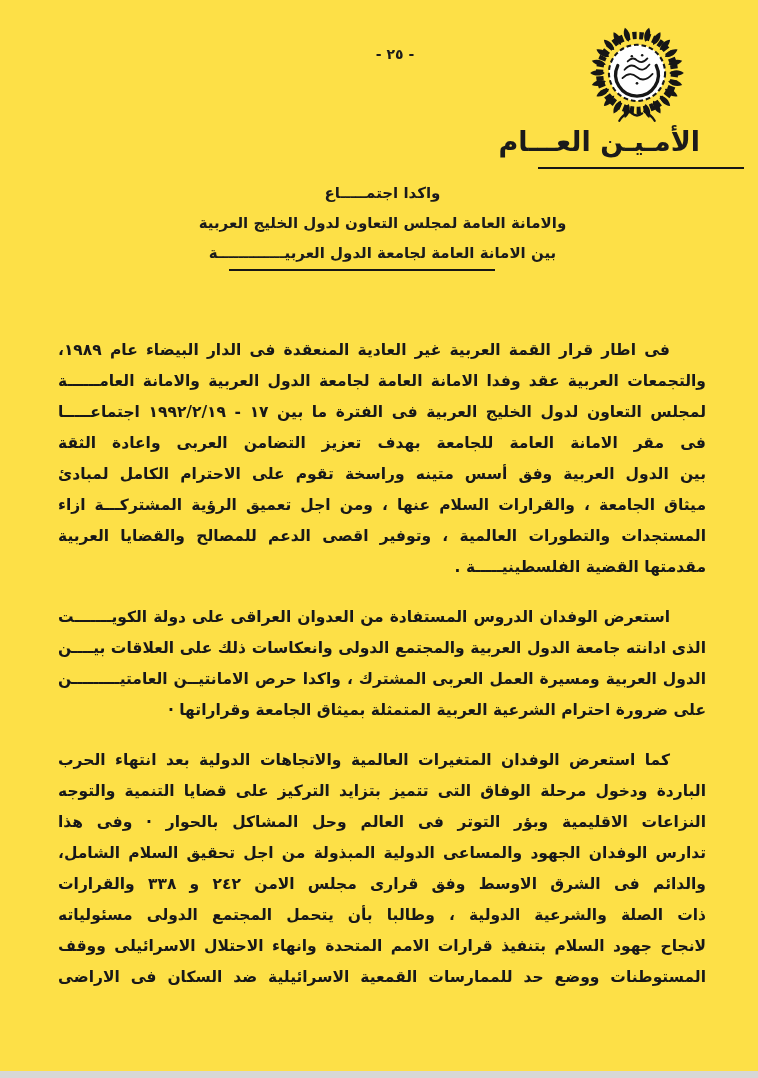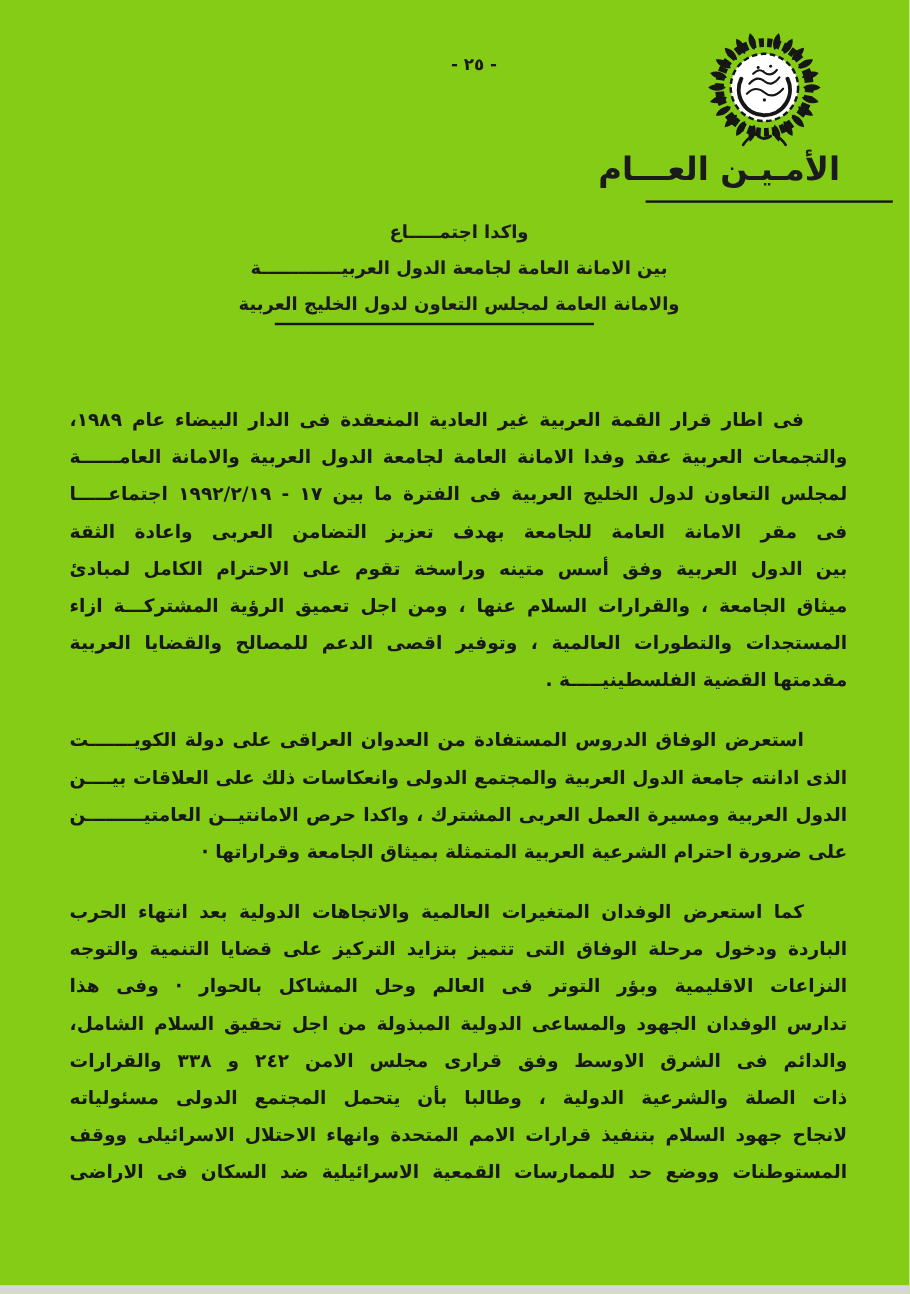--- a/index.html
+++ b/index.html
@@ -1,19 +1,19 @@
 <!DOCTYPE html>
 <html lang="ar"><head>
 <meta charset="utf-8">
 <style>
   html,body{margin:0;padding:0;background:#ffffff;}
   .page{
     position:relative;
     width:758px;height:1078px;
-    background:#84cc16;
+    background:#fde047;
     overflow:hidden;
     font-family:"DejaVu Sans", sans-serif;
     color:#1b1b1b;
   }
   
   .pagenum{
     position:absolute;top:46px;left:345px;width:100px;
     text-align:center;font-size:14px;font-weight:700;letter-spacing:1px;
   }
   
@@ -106,40 +106,40 @@
       <path d="M72,84 q7,4 10,9"></path>
       <path d="M60,86 q5,4 10,0"></path>
     </g>
   </svg>
 
   <div class="sg-title">الأمـيـن العـــام</div>
   <div class="sg-underline"></div>
 
   <div class="doc-title">
     <div class="t-line">واكدا اجتمـــــاع</div>
+    <div class="t-line">والامانة العامة لمجلس التعاون لدول الخليج العربية</div>
     <div class="t-line">بين الامانة العامة لجامعة الدول العربيـــــــــــــة</div>
-    <div class="t-line">والامانة العامة لمجلس التعاون لدول الخليج العربية</div>
   </div>
   <div class="title-underline"></div>
 
   <div class="body-text">
 
     <div class="para">
       <div class="line first">فى اطار قرار القمة العربية غير العادية المنعقدة فى الدار البيضاء عام ١٩٨٩،</div>
       <div class="line">والتجمعات العربية عقد وفدا الامانة العامة لجامعة الدول العربية والامانة العامــــــة</div>
       <div class="line">لمجلس التعاون لدول الخليج العربية فى الفترة ما بين ١٧ - ١٩٩٢/٢/١٩ اجتماعـــــا</div>
       <div class="line">فى مقر الامانة العامة للجامعة بهدف تعزيز التضامن العربى واعادة الثقة والطمأنينــــة</div>
       <div class="line">بين الدول العربية وفق أسس متينه وراسخة تقوم على الاحترام الكامل لمبادئ واحكـــــام</div>
       <div class="line">ميثاق الجامعة ، والقرارات السلام عنها ، ومن اجل تعميق الرؤية المشتركـــة ازاء</div>
       <div class="line">المستجدات والتطورات العالمية ، وتوفير اقصى الدعم للمصالح والقضايا العربية وفـــــى</div>
       <div class="line last">مقدمتها القضية الفلسطينيـــــة .</div>
     </div>
 
     <div class="para">
-      <div class="line first">استعرض الوفاق الدروس المستفادة من العدوان العراقى على دولة الكويـــــــت</div>
+      <div class="line first">استعرض الوفدان الدروس المستفادة من العدوان العراقى على دولة الكويـــــــت</div>
       <div class="line">الذى ادانته جامعة الدول العربية والمجتمع الدولى وانعكاسات ذلك على العلاقات بيــــن</div>
       <div class="line">الدول العربية ومسيرة العمل العربى المشترك ، واكدا حرص الامانتيــن العامتيـــــــــن</div>
       <div class="line last">على ضرورة احترام الشرعية العربية المتمثلة بميثاق الجامعة وقراراتها ·</div>
     </div>
 
     <div class="para">
       <div class="line first">كما استعرض الوفدان المتغيرات العالمية والاتجاهات الدولية بعد انتهاء الحرب</div>
       <div class="line">الباردة ودخول مرحلة الوفاق التى تتميز بتزايد التركيز على قضايا التنمية والتوجه لانهاء</div>
       <div class="line">النزاعات الاقليمية وبؤر التوتر فى العالم وحل المشاكل بالحوار · وفى هذا الاطــــــــار</div>
       <div class="line">تدارس الوفدان الجهود والمساعى الدولية المبذولة من اجل تحقيق السلام الشامل، والعادل</div>

